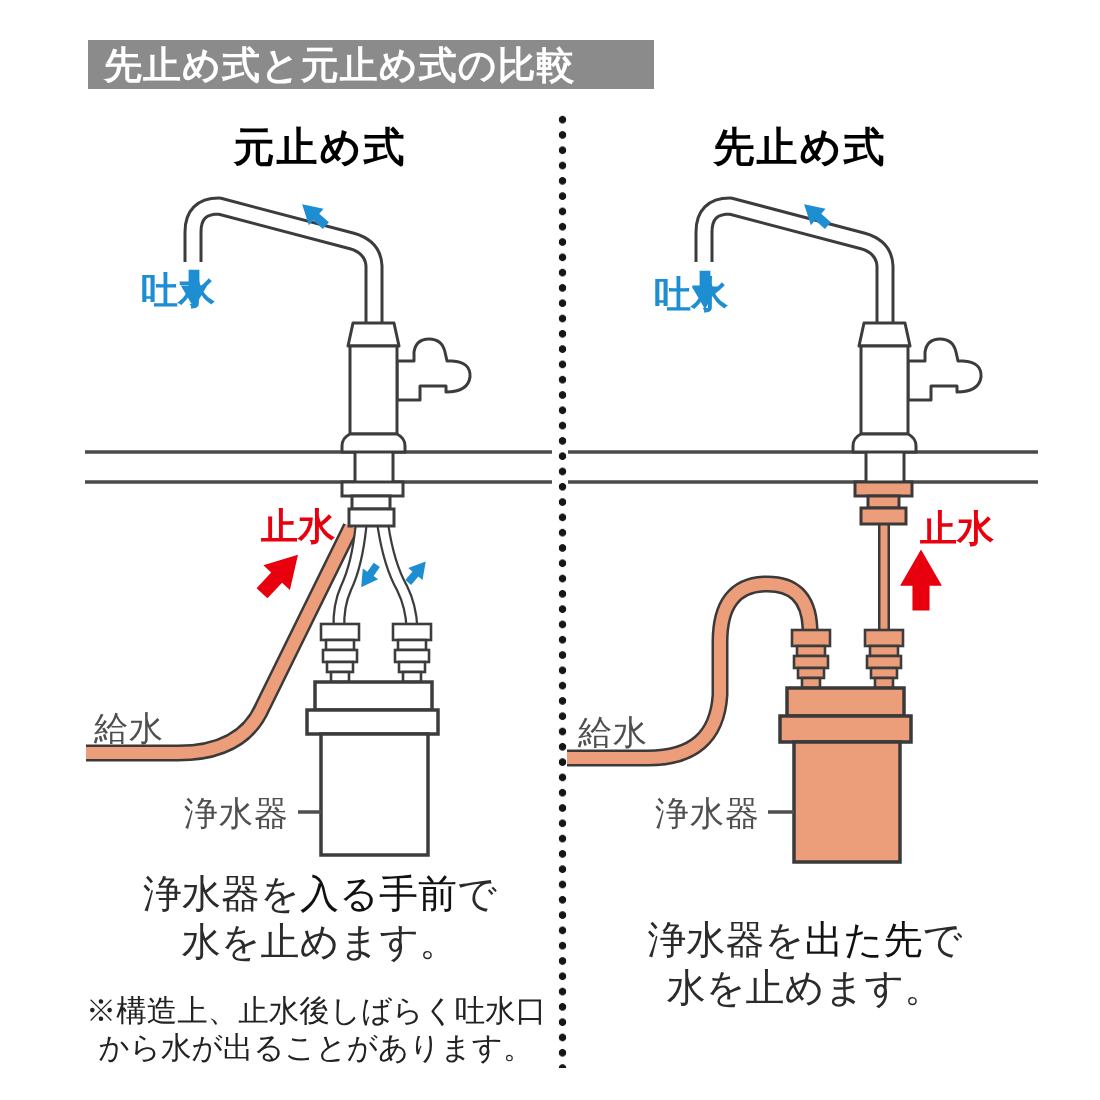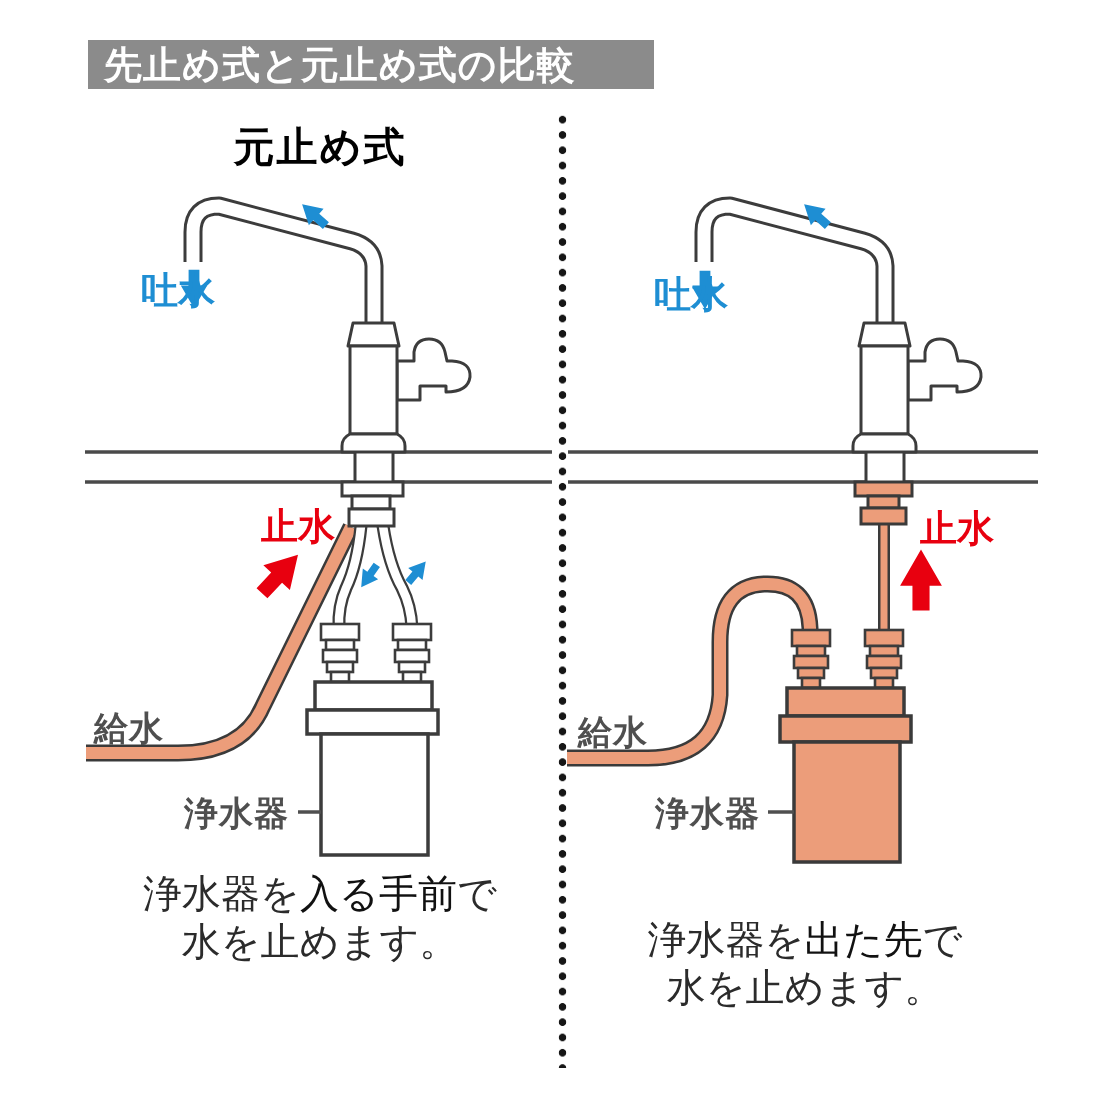--- a/index.html
+++ b/index.html
@@ -11,21 +11,21 @@
   .divider{position:absolute;left:558px;top:112px;width:9px;height:956px;
            background-image:radial-gradient(circle,#161616 3.4px,transparent 4.1px);
            background-size:9px 15.3px;background-repeat:repeat-y;}
   .heading{position:absolute;top:120px;width:470px;text-align:center;font-size:41px;
            font-weight:bold;color:#000000;letter-spacing:2px;}
   .heading.left{left:85px;}
   .heading.right{left:565px;}
   .lbl{position:absolute;font-weight:bold;}
   .lbl-blue{color:#1e8ed3;font-size:37px;margin-left:44px;}
   .lbl-red{color:#e8000f;font-size:37px;}
-  .lbl-gray{color:#4f4f4f;font-size:34px;font-weight:bold;letter-spacing:1px;}
+  .lbl-gray{color:#4f4f4f;font-size:34px;font-weight:normal;letter-spacing:1px;}
   .caption{position:absolute;width:470px;text-align:center;color:#2b2b2b;font-size:39px;line-height:48px;}
   .caption b{font-weight:normal;color:#111;}
   .note{position:absolute;left:70px;top:992px;width:492px;text-align:center;color:#222;
         font-size:30.5px;line-height:37px;}
   svg{position:absolute;left:0;top:0;}
 </style>
 </head>
 <body>
 
 <div class="page">
@@ -130,20 +130,21 @@
       </g>
       <line x1="768" y1="812" x2="794" y2="812" stroke="#4f4f4f" stroke-width="3.5"></line>
 
       <use href="#arr" transform="translate(816,215) rotate(-48)" color="#1e8ed3"></use>
       <use href="#arr" transform="translate(705,290) rotate(180) scale(1.2)" color="#1e8ed3"></use>
       <use href="#arr" transform="translate(921,580) scale(1.9)" color="#e8000f"></use>
     </g>
   </svg>
 
   <div class="heading left">元止め式</div>
+  <div class="heading right">先止め式</div>
 
   <span class="lbl lbl-blue" style="left:97px;top:266px;">吐水</span>
   <span class="lbl lbl-red" style="left:261px;top:502px;">止水</span>
   <span class="lbl lbl-gray" style="left:94px;top:706px;">給水</span>
   <span class="lbl lbl-gray" style="left:184px;top:791px;">浄水器</span>
 
   <span class="lbl lbl-blue" style="left:610px;top:270px;">吐水</span>
   <span class="lbl lbl-red" style="left:920px;top:504px;">止水</span>
   <span class="lbl lbl-gray" style="left:578px;top:710px;">給水</span>
   <span class="lbl lbl-gray" style="left:655px;top:791px;">浄水器</span>
@@ -152,15 +153,19 @@
     <span>浄水器を</span><b>入る手前</b><span>で</span>
     <br>
     <span>水を止めます。</span>
   </div>
   <div class="caption" style="left:575px;top:872px;width:460px;margin-top:44px;">
     <span>浄水器を</span><b>出た先</b><span>で</span>
     <br>
     <span>水を止めます。</span>
   </div>
 
+  <div class="note">
+    <span>※構造上、止水後しばらく吐水口</span><br>
+    <span>から水が出ることがあります。</span>
+  </div>
 
   <div class="divider"></div>
 </div>
 
 </body></html>

